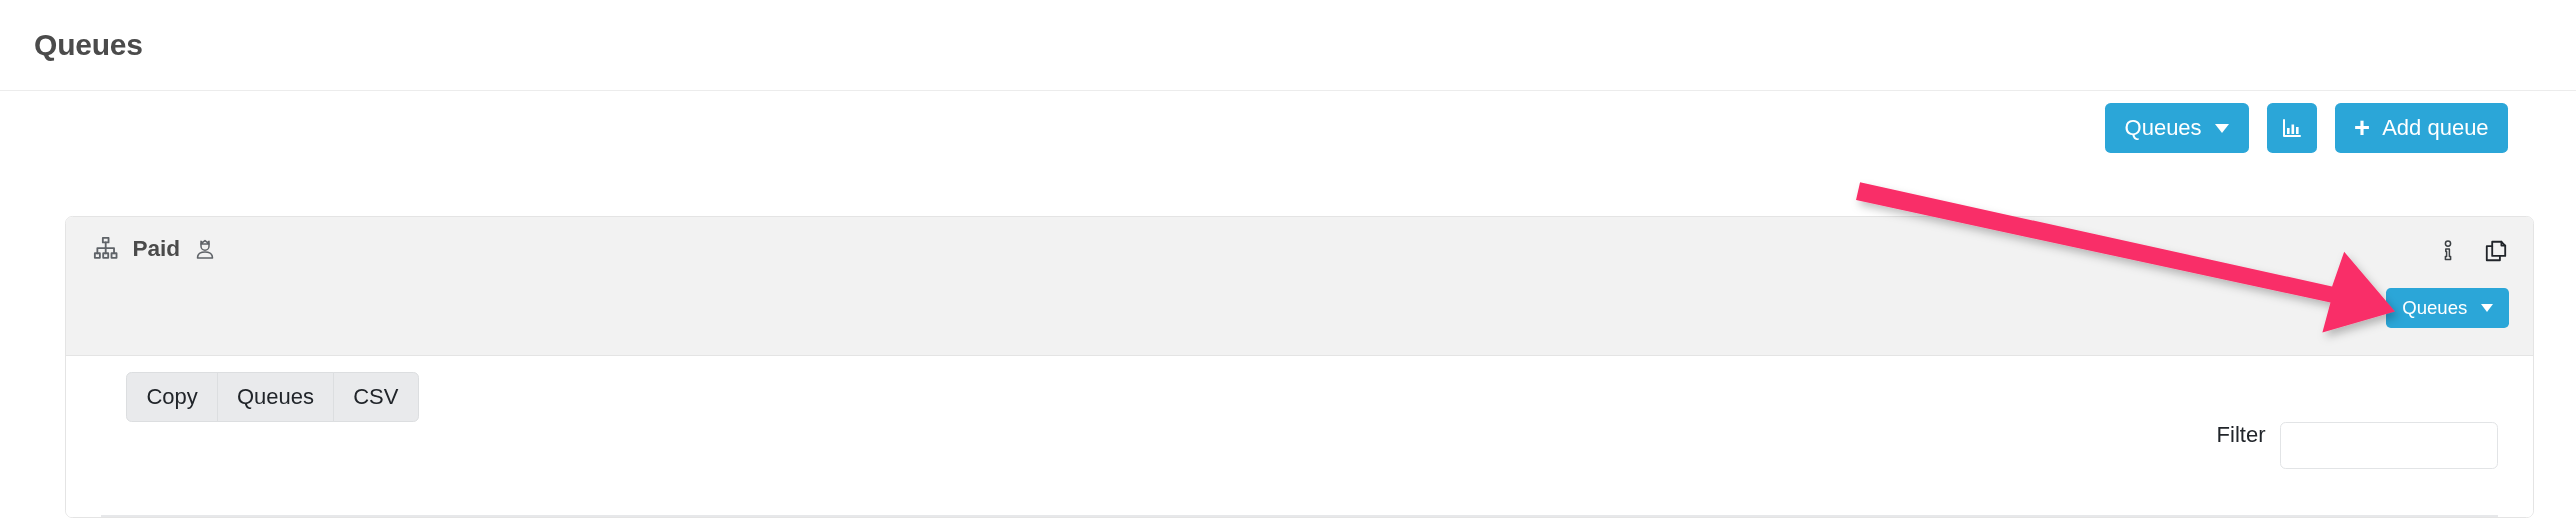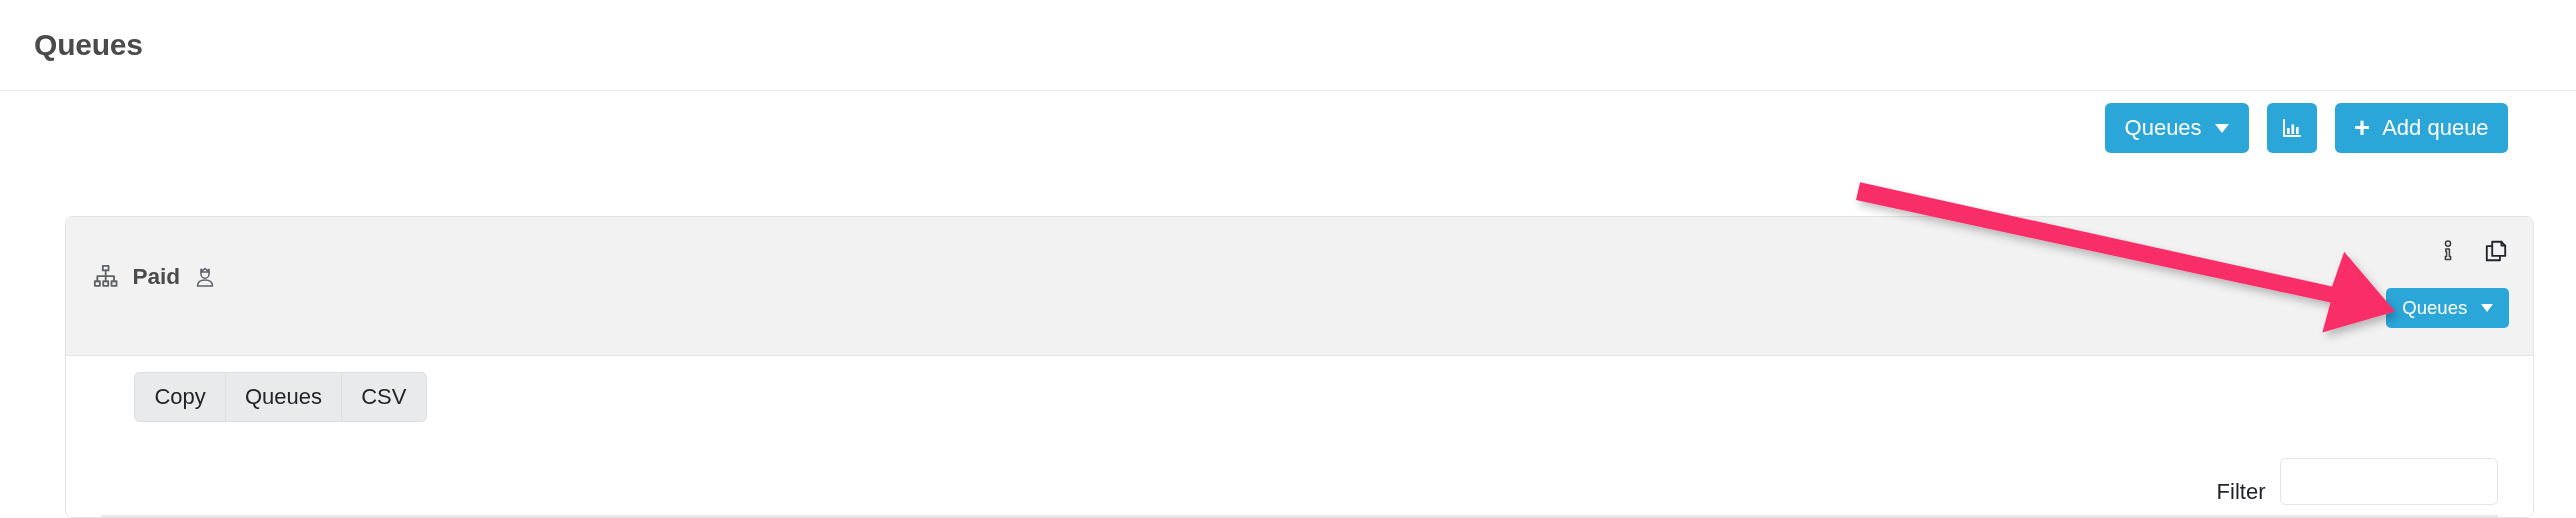--- a/index.html
+++ b/index.html
@@ -99,21 +99,20 @@
     position: relative;
     box-sizing: border-box;
   }
   .card-title-row {
     position: absolute;
     left: 26px;
     top: 18px;
     display: flex;
     align-items: center;
     gap: 13px;
-    margin-top: 28px;
   }
   .card-title {
     font-size: 22.6px;
     font-weight: bold;
     color: #4b4b4b;
   }
   .header-icons {
     position: absolute;
     right: 24px;
     top: 21px;
@@ -145,21 +144,21 @@
   }
 
   
   .card-body {
     background: #ffffff;
     height: 161px;
     position: relative;
   }
   .export-group {
     position: absolute;
-    left: 44px;
+    left: 36px;
     top: 16px;
     display: flex;
     padding-left: 24px;
   }
   .btn-export {
     background: #e9eaec;
     border: 1.6px solid #dcdee0;
     color: #21252a;
     font-family: "Liberation Sans", sans-serif;
     font-size: 22px;
@@ -175,23 +174,22 @@
   }
   .btn-export:last-child {
     border-radius: 0 5.6px 5.6px 0;
   }
 
   .filter-wrap {
     position: absolute;
     right: 35px;
     top: 66px;
     display: flex;
-    align-items: flex-end;
+    align-items: flex-start;
     gap: 14.5px;
-    margin-top: 36px;
   }
   .filter-label {
     font-size: 22px;
     color: #21252a;
   }
   .filter-input {
     width: 218px;
     height: 47px;
     border: 1.6px solid #e2e4e6;
     border-radius: 5.6px;

